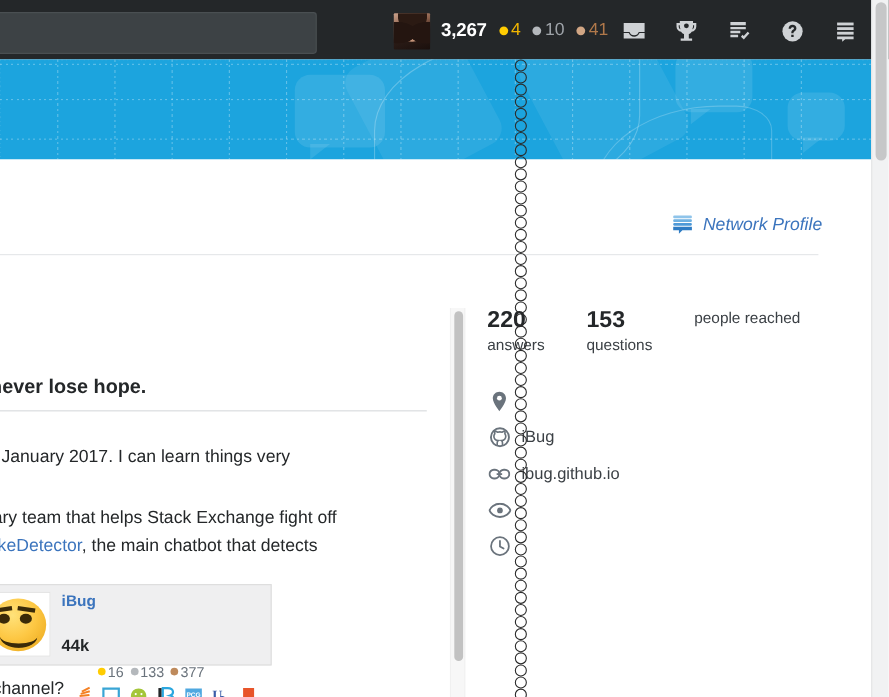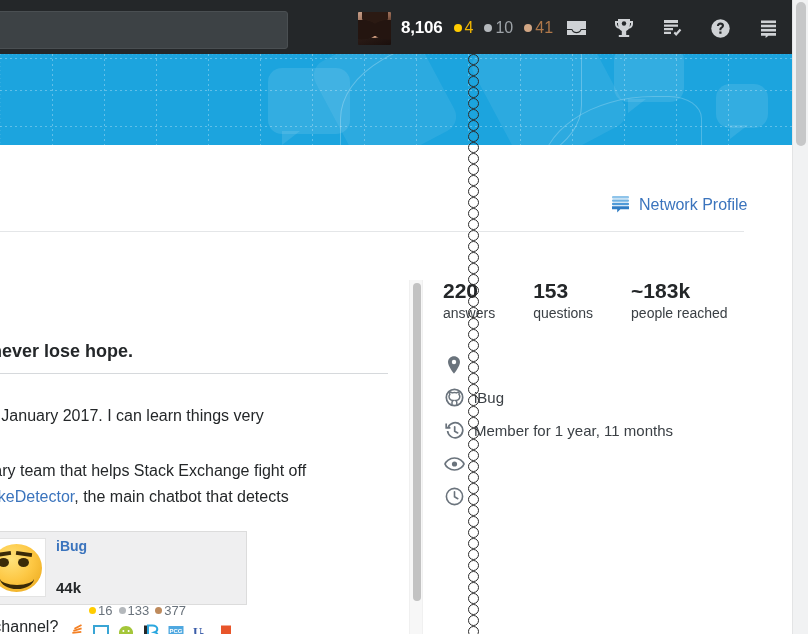--- a/index.html
+++ b/index.html
@@ -109,21 +109,21 @@
   .bub2 { position:absolute; background:rgba(255,255,255,.07); border-radius:16px; transform:rotate(-28deg); }
   .swoosh { position:absolute; border:1.5px solid rgba(255,255,255,.22); border-radius:40%; background:transparent; }
   #banner-right-fill { position:absolute; left:792px; top:54px; width:16px; height:91px; background:#f1f2f3; }
 
   
   #content { position:absolute; left:0; top:145px; width:792px; height:489px; background:#ffffff; }
 
   #network-profile {
     position:absolute; left:610px; top:194px;
     display:flex; align-items:center; gap:8px;
-    color:#3b74bd; font-size:16px; cursor:pointer;
+    color:#3b74bd; font-size:16px; cursor:pointer;font-style:italic;
   }
   #np-icon { width:21px; height:21px; flex:none; }
 
   #divider { position:absolute; left:-20px; top:231px; width:764px; height:1px; background:#e4e6e8; }
 
   
   #left-col { position:absolute; left:0; top:145px; width:400px; height:489px; overflow:hidden; }
   #tagline {
     position:absolute; left:-20px; top:196px;
     font-size:18px; font-weight:bold; color:#242729; white-space:nowrap;
@@ -217,21 +217,21 @@
 <body>
 
 <div id="page">
 
   <div id="topbar">
 
     <div id="search-box" title=""></div>
 
     <div id="user-cluster">
       <div id="avatar"></div>
-      <div class="rep">8,106</div>
+      <div class="rep">3,267</div>
 
       <div class="badge-group">
         <span class="badge-dot gold"></span>
         <span class="badge-num gold">4</span>
         <span class="badge-sep"></span>
         <span class="badge-dot silver"></span>
         <span class="badge-num silver">10</span>
         <span class="badge-sep"></span>
         <span class="badge-dot bronze"></span>
         <span class="badge-num bronze">41</span>
@@ -420,21 +420,20 @@
   <div id="stats-row">
     <div class="stat">
       <div class="stat-num">220</div>
       <div class="stat-label">answers</div>
     </div>
     <div class="stat">
       <div class="stat-num">153</div>
       <div class="stat-label">questions</div>
     </div>
     <div class="stat">
-      <div class="stat-num">~183k</div>
       <div class="stat-label">people reached</div>
     </div>
   </div>
 
   <div id="detail-list">
 
     <div class="detail-row">
       <span class="detail-ico">
         <svg width="16" height="20" viewBox="0 0 16 20">
             <path d="M8 1.2c3.3 0 6 2.6 6 5.9 0 4.3-6 11.7-6 11.7S2 11.4 2 7.1c0-3.3 2.7-5.9 6-5.9z" fill="#6a737c"></path>
@@ -447,31 +446,31 @@
     <div class="detail-row">
       <span class="detail-ico">
         <svg width="19" height="19" viewBox="0 0 19 19">
             <circle cx="9.5" cy="9.5" r="8.2" fill="none" stroke="#6a737c" stroke-width="1.7"></circle>
             <path d="M7 17.5v-3c0-.9.4-1.5 1-1.9-2.4-.3-4-1.3-4-4 0-.9.3-1.6.8-2.2-.1-.3-.4-1.2.1-2.4 0 0 .7-.2 2.3.9.7-.2 1.4-.3 2.2-.3s1.5.1 2.2.3c1.6-1.1 2.3-.9 2.3-.9.5 1.2.2 2.1.1 2.4.5.6.8 1.3.8 2.2 0 2.7-1.6 3.7-4 4 .6.4 1 1 1 1.9v3" fill="none" stroke="#6a737c" stroke-width="1.5"></path>
           </svg>
       </span>
       <span class="detail-txt">iBug</span>
     </div>
 
-
     <div class="detail-row">
       <span class="detail-ico">
-        <svg width="19" height="19" viewBox="0 0 19 19">
-            <path d="M3.2 6.2A7.6 7.6 0 1 1 2.6 10" fill="none" stroke="#6a737c" stroke-width="1.7"></path>
-            <path d="M1.2 2.6v4.2h4.2" fill="none" stroke="#6a737c" stroke-width="1.7"></path>
-            <path d="M9.7 5.8v4.4l3 1.7" fill="none" stroke="#6a737c" stroke-width="1.7" stroke-linecap="round"></path>
+        <svg width="20" height="14" viewBox="0 0 20 14">
+            <rect x="1" y="3" width="9" height="8" rx="4" fill="none" stroke="#6a737c" stroke-width="1.7"></rect>
+            <rect x="10" y="3" width="9" height="8" rx="4" fill="none" stroke="#6a737c" stroke-width="1.7"></rect>
+            <rect x="7.5" y="6.2" width="5" height="1.6" fill="#6a737c"></rect>
           </svg>
       </span>
-      <span class="detail-txt">Member for 1 year, 11 months</span>
-    </div>
+      <span class="detail-txt">ibug.github.io</span>
+    </div>
+
 
     <div class="detail-row">
       <span class="detail-ico">
         <svg width="21" height="14" viewBox="0 0 21 14">
             <path d="M10.5 1C5.5 1 1.8 4.6 1 7c.8 2.4 4.5 6 9.5 6s8.7-3.6 9.5-6c-.8-2.4-4.5-6-9.5-6z" fill="none" stroke="#6a737c" stroke-width="1.7"></path>
             <circle cx="10.5" cy="7" r="2.6" fill="#6a737c"></circle>
           </svg>
       </span>
     </div>
 

